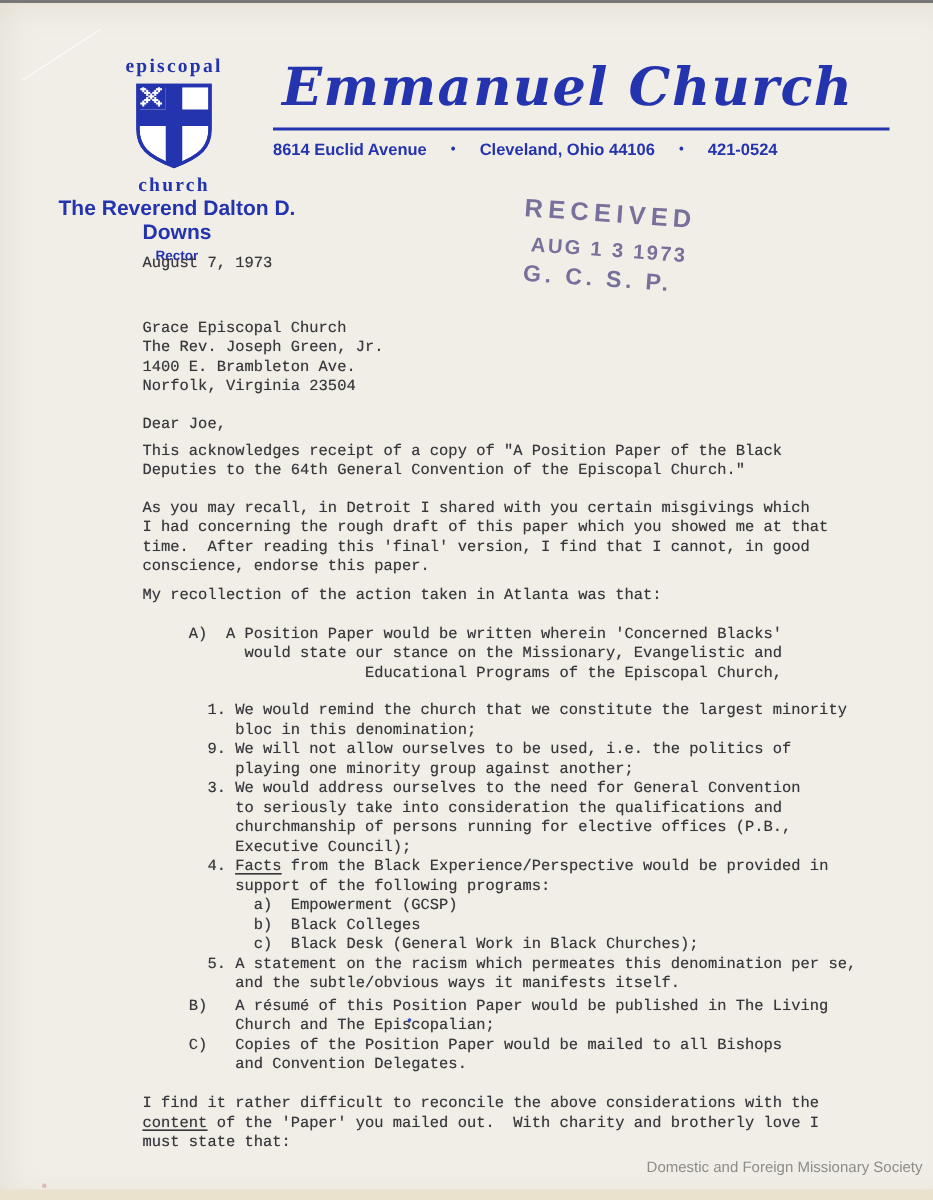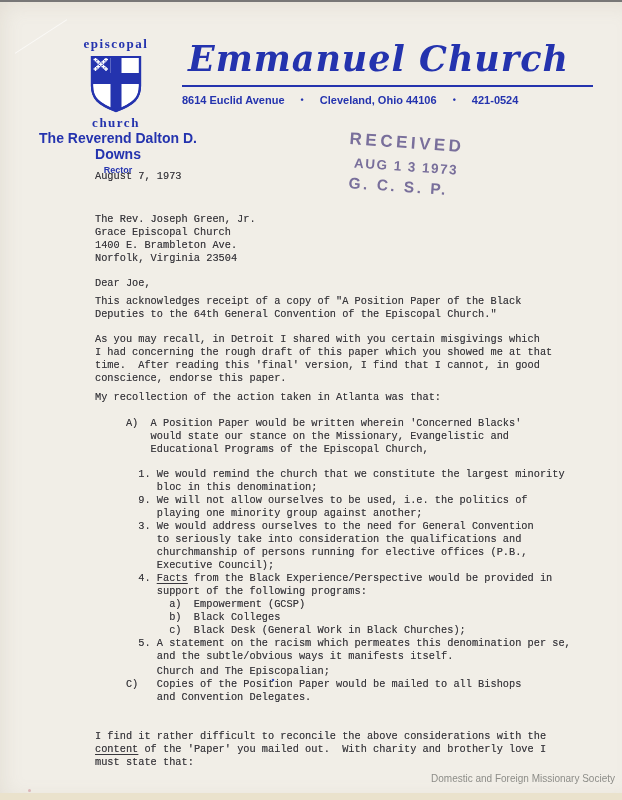--- a/index.html
+++ b/index.html
@@ -152,42 +152,42 @@
     <div class="l1">RECEIVED</div>
     <div class="l2">AUG 1 3 1973</div>
     <div class="l3">G. C. S. P.</div>
   </div>
 
   <div id="letter-root">
       <div class="tblock" style="top: 168px;">
         <div class="tline">August 7, 1973</div>
       </div>
       <div class="tblock" style="top: 211px;">
+        <div class="tline">Grace Episcopal Church</div>
         <div class="tline">The Rev. Joseph Green, Jr.</div>
-        <div class="tline">Grace Episcopal Church</div>
         <div class="tline">1400 E. Brambleton Ave.</div>
         <div class="tline">Norfolk, Virginia 23504</div>
       </div>
       <div class="tblock" style="top: 275px;">
         <div class="tline">Dear Joe,</div>
       </div>
       <div class="tblock" style="top: 293px;">
         <div class="tline">This acknowledges receipt of a copy of "A Position Paper of the Black</div>
         <div class="tline">Deputies to the 64th General Convention of the Episcopal Church."</div>
       </div>
       <div class="tblock" style="top: 331px;">
         <div class="tline">As you may recall, in Detroit I shared with you certain misgivings which</div>
         <div class="tline">I had concerning the rough draft of this paper which you showed me at that</div>
         <div class="tline">time.  After reading this 'final' version, I find that I cannot, in good</div>
         <div class="tline">conscience, endorse this paper.</div>
       </div>
       <div class="tblock" style="top: 389px;">
         <div class="tline">My recollection of the action taken in Atlanta was that:</div>
       </div>
-      <div class="tblock" style="top: 415px;">
+      <div class="tblock" style="top: 415px; text-align: right;">
         <div class="tline">     A)  A Position Paper would be written wherein 'Concerned Blacks'</div>
         <div class="tline">         would state our stance on the Missionary, Evangelistic and</div>
         <div class="tline">         Educational Programs of the Episcopal Church,</div>
       </div>
       <div class="tblock" style="top: 466px;">
         <div class="tline">       1. We would remind the church that we constitute the largest minority</div>
         <div class="tline">          bloc in this denomination;</div>
         <div class="tline">       9. We will not allow ourselves to be used, i.e. the politics of</div>
         <div class="tline">          playing one minority group against another;</div>
         <div class="tline">       3. We would address ourselves to the need for General Convention</div>
@@ -196,20 +196,21 @@
         <div class="tline">          Executive Council);</div>
         <div class="tline"><span>       4. </span><span class="u">Facts</span><span> from the Black Experience/Perspective would be provided in</span></div>
         <div class="tline">          support of the following programs:</div>
         <div class="tline">            a)  Empowerment (GCSP)</div>
         <div class="tline">            b)  Black Colleges</div>
         <div class="tline">            c)  Black Desk (General Work in Black Churches);</div>
         <div class="tline">       5. A statement on the racism which permeates this denomination per se,</div>
         <div class="tline">          and the subtle/obvious ways it manifests itself.</div>
       </div>
       <div class="tblock" style="top: 663px;">
+        <div class="tline">     B)   A résumé of this Position Paper would be published in The Living</div>
         <div class="tline">          Church and The Episcopalian;</div>
         <div class="tline">     C)   Copies of the Position Paper would be mailed to all Bishops</div>
         <div class="tline">          and Convention Delegates.</div>
       </div>
       <div class="tblock" style="top: 728px;">
         <div class="tline">I find it rather difficult to reconcile the above considerations with the</div>
         <div class="tline"><span class="u">content</span><span> of the 'Paper' you mailed out.  With charity and brotherly love I</span></div>
         <div class="tline">must state that:</div>
       </div>
     </div>

